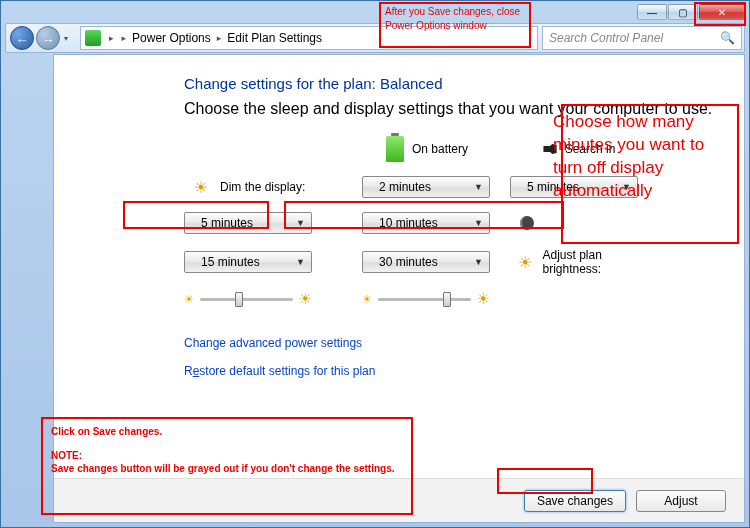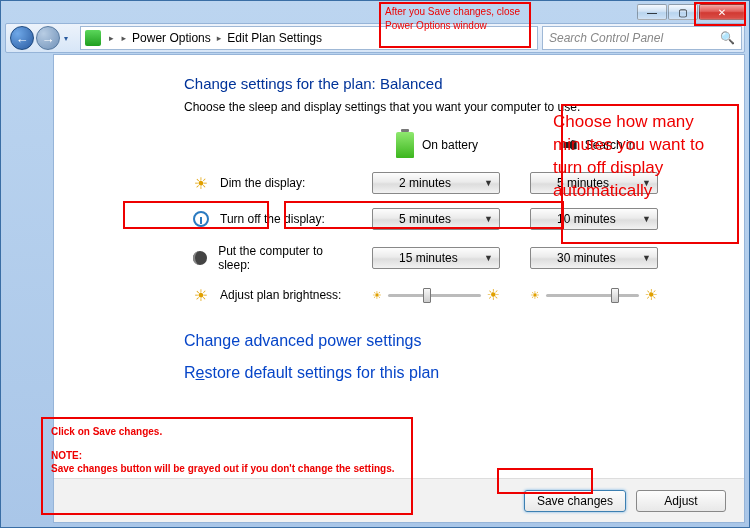--- a/index.html
+++ b/index.html
@@ -116,28 +116,28 @@
   }
   .content {
     padding: 20px 30px 10px 130px;
   }
   .page-title {
     color: #003399;
     font-size: 15px;
     margin-bottom: 8px;
   }
   .page-sub {
-    font-size: 12px;
+    font-size: 16px;
     color: #000;
     margin-bottom: 18px;
   }
   .grid {
     display: grid;
     grid-template-columns: 160px 130px 130px;
-    gap: 14px 28px;
+    gap: 14px 18px;
     align-items: center;
   }
   .col-head { display: flex; align-items: center; gap: 8px; justify-content: center; font-size: 12px;}
   .battery-icon {
     width: 18px; height: 26px;
     background: linear-gradient(to bottom, #8fe86f, #3cb61e);
     border-radius: 2px 2px 1px 1px;
     position: relative;
   }
   .battery-icon:before {
@@ -153,36 +153,36 @@
   .ic-dim { color:#e0a000; font-size:16px;}
   .ic-off { width:16px; height:16px; border-radius:50%; border:2px solid #2a7ac0; position:relative;}
   .ic-off:after{content:""; position:absolute; left:45%; top:30%; width:2px; height:7px; background:#2a7ac0;}
   .ic-sleep { width:14px; height:14px; border-radius:50%; background:#444; box-shadow: 4px 0 0 -2px #888 inset;}
   .ic-bright { color:#e0a000; font-size:16px;}
   .combo {
     height: 22px;
     border: 1px solid #888;
     background: linear-gradient(to bottom, #fdfdfd 0%, #ebebeb 45%, #dddddd 55%, #f2f2f2 100%);
     display: flex; align-items: center; justify-content: space-between;
-    padding: 0 6px 0 26px;
+    padding: 0 6px 0 16px;
     font-size: 12px;
     width: 128px;
     border-radius: 2px;
   }
   .combo .caret { font-size: 9px; color: #333;}
   .slider-cell {
     display:flex; align-items:center; gap:6px;
     width: 128px;
   }
   .sun-small{ color:#e0a000; font-size:11px;}
   .sun-big{ color:#e0a000; font-size:15px;}
   .slider-track{ flex:1; height:3px; background:#bbb; position:relative; border-radius:2px;}
   .slider-thumb{ position:absolute; top:-6px; width:8px; height:15px; background:linear-gradient(#f8f8f8,#ccc); border:1px solid #777; border-radius:1px;}
   .links { margin-top: 28px; }
-  .link { color:#0645c8; font-size:16px; cursor:pointer; margin-bottom:14px; display:block;}
+  .link { color:#0645c8; font-size:12px; cursor:pointer; margin-bottom:14px; display:block;}
   .link .u { text-decoration: underline; }
   
   .footer {
     position: absolute;
     left:0; right:0; bottom:0; height: 44px;
     background: #f2f2f2;
     border-top: 1px solid #ddd;
     display:flex; align-items:center; justify-content:flex-end;
     padding-right: 18px; gap:10px;
   }
@@ -269,40 +269,33 @@
         </div>
         <div class="combo">
           <span>2 minutes</span>
             <span class="caret">▼</span>
         </div>
         <div class="combo">
           <span>5 minutes</span>
             <span class="caret">▼</span>
         </div>
 
-        <div class="row-label">
-          <span class="ic">
-              <span class="ic-off"></span>
-            </span>
-          <span>Turn off the display:</span>
-        </div>
         <div class="combo">
           <span>5 minutes</span>
             <span class="caret">▼</span>
         </div>
         <div class="combo">
           <span>10 minutes</span>
             <span class="caret">▼</span>
         </div>
 
         <div class="row-label">
           <span class="ic">
               <span class="ic-sleep"></span>
             </span>
-          <span>Put the computer to sleep:</span>
         </div>
         <div class="combo">
           <span>15 minutes</span>
             <span class="caret">▼</span>
         </div>
         <div class="combo">
           <span>30 minutes</span>
             <span class="caret">▼</span>
         </div>
 

